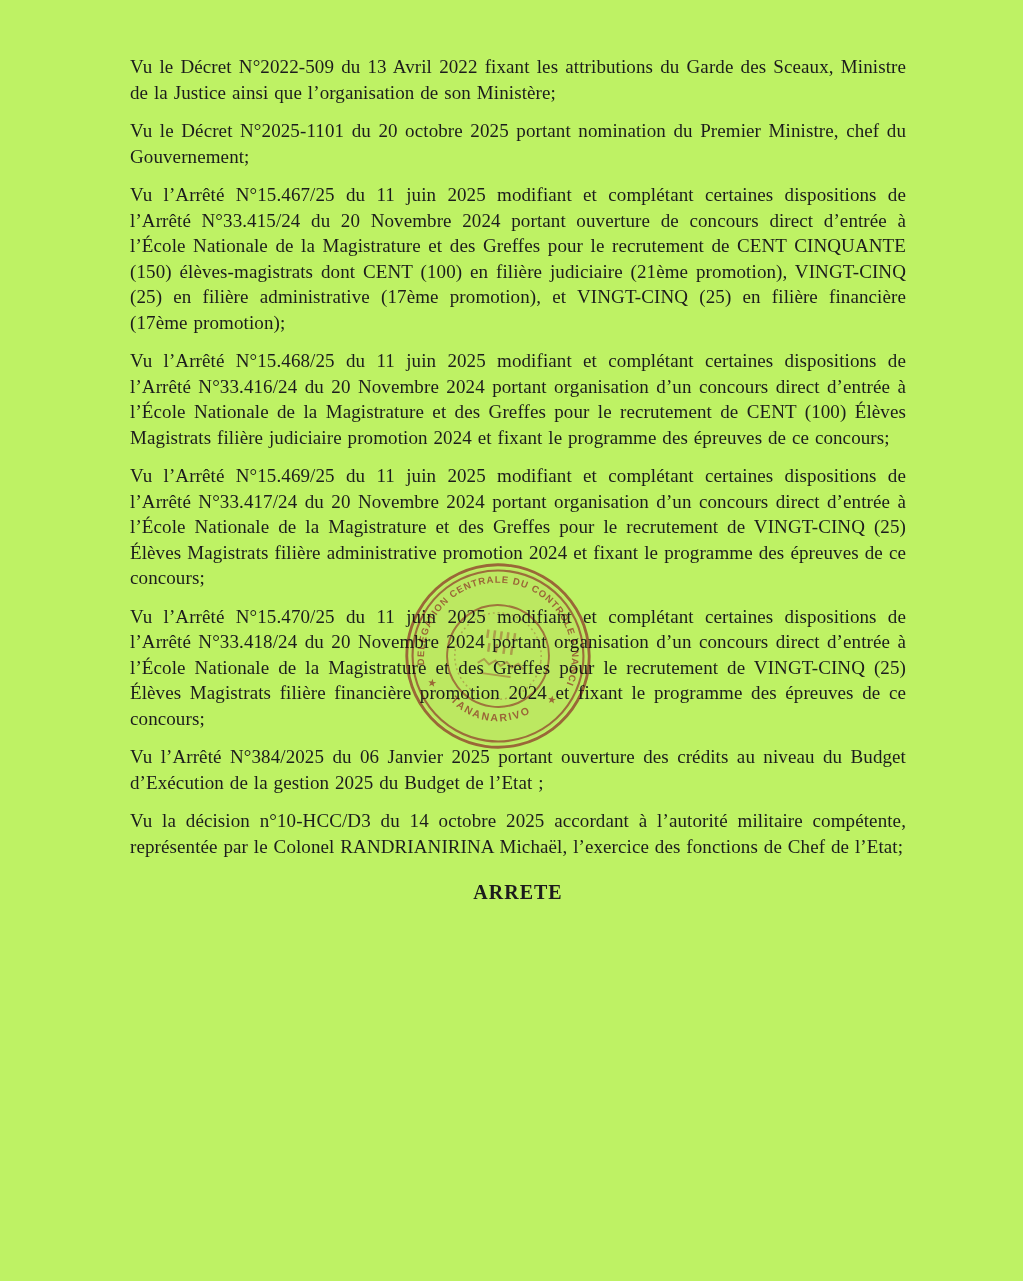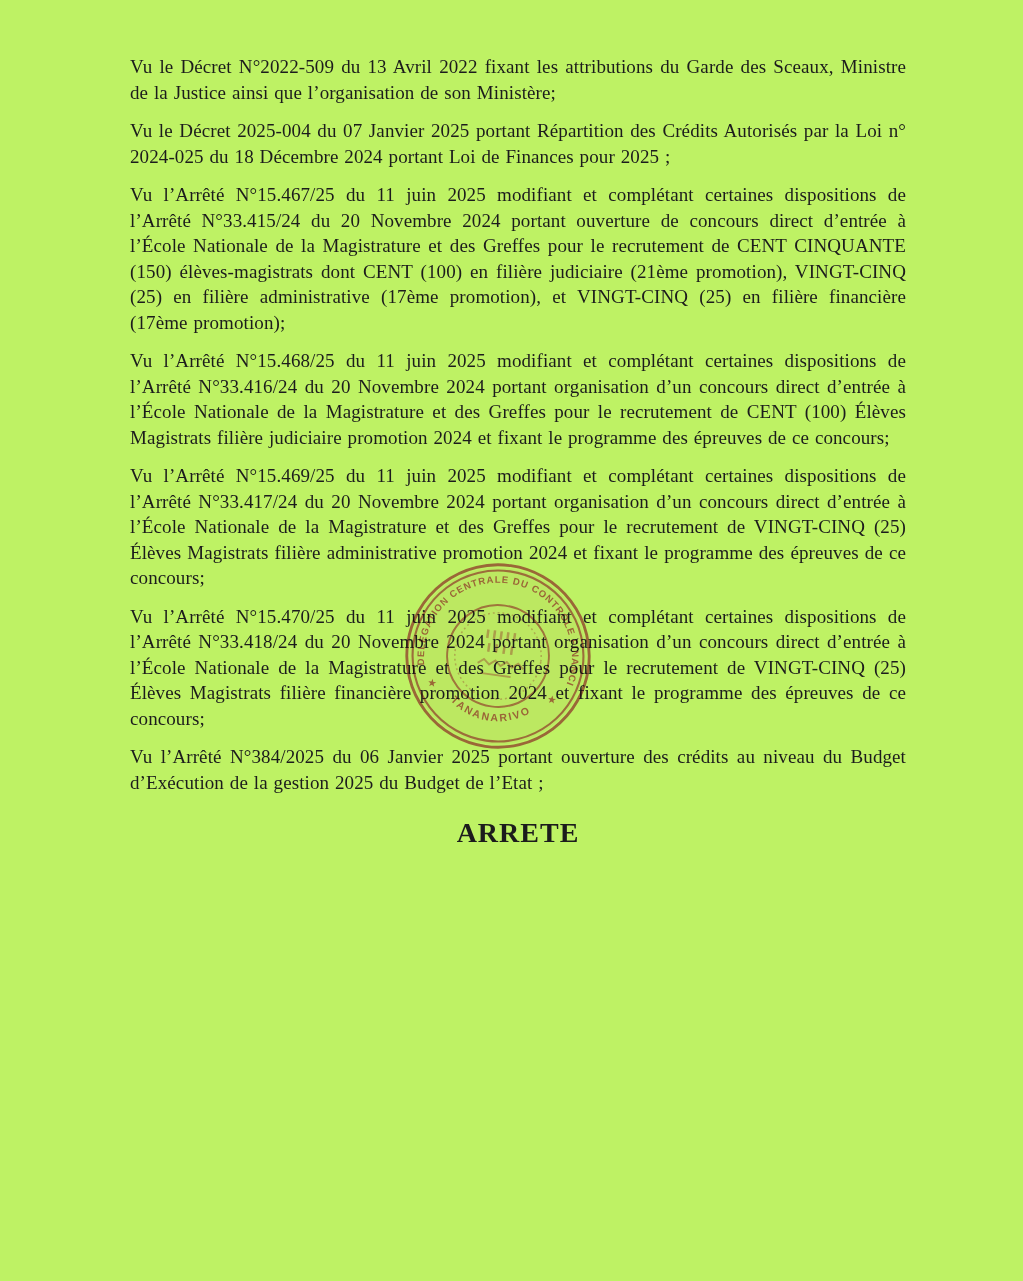--- a/index.html
+++ b/index.html
@@ -29,21 +29,21 @@
     line-height: 25.5px;
     text-align: justify;
     text-justify: inter-word;
     letter-spacing: 0.1px;
     word-spacing: 1px;
   }
   .heading {
     margin-top: 22px;
     text-align: center;
     font-weight: bold;
-    font-size: 28px;
+    font-size: 20px;
     letter-spacing: 1px;
   }
   .stamp {
     position: absolute;
     left: 402px;
     top: 560px;
     width: 192px;
     height: 192px;
     mix-blend-mode: multiply;
     opacity: 0.85;
@@ -55,26 +55,27 @@
     font-weight: bold;
   }
 </style>
 </head>
 <body>
 
 <div class="page">
 
   <div class="content">
     <p>Vu le Décret N°2022-509 du 13 Avril 2022 fixant les attributions du Garde des Sceaux, Ministre de la Justice ainsi que l’organisation de son Ministère;</p>
-    <p>Vu le Décret 2025-004 du 07 Janvier 2025 portant Répartition des Crédits Autorisés par la Loi n° 2024-025 du 18 Décembre 2024 portant Loi de Finances pour 2025 ;</p>
+    <p>Vu le Décret N°2025-1101 du 20 octobre 2025 portant nomination du Premier Ministre, chef du Gouvernement;</p>
     <p>Vu l’Arrêté N°15.467/25 du 11 juin 2025 modifiant et complétant certaines dispositions de l’Arrêté N°33.415/24 du 20 Novembre 2024 portant ouverture de concours direct d’entrée à l’École Nationale de la Magistrature et des Greffes pour le recrutement de CENT CINQUANTE (150) élèves-magistrats dont CENT (100) en filière judiciaire (21ème promotion), VINGT-CINQ (25) en filière administrative (17ème promotion), et VINGT-CINQ (25) en filière financière (17ème promotion);</p>
     <p>Vu l’Arrêté N°15.468/25 du 11 juin 2025 modifiant et complétant certaines dispositions de l’Arrêté N°33.416/24 du 20 Novembre 2024 portant organisation d’un concours direct d’entrée à l’École Nationale de la Magistrature et des Greffes pour le recrutement de CENT (100) Élèves Magistrats filière judiciaire promotion 2024 et fixant le programme des épreuves de ce concours;</p>
     <p>Vu l’Arrêté N°15.469/25 du 11 juin 2025 modifiant et complétant certaines dispositions de l’Arrêté N°33.417/24 du 20 Novembre 2024 portant organisation d’un concours direct d’entrée à l’École Nationale de la Magistrature et des Greffes pour le recrutement de VINGT-CINQ (25) Élèves Magistrats filière administrative promotion 2024 et fixant le programme des épreuves de ce concours;</p>
     <p>Vu l’Arrêté N°15.470/25 du 11 juin 2025 modifiant et complétant certaines dispositions de l’Arrêté N°33.418/24 du 20 Novembre 2024 portant organisation d’un concours direct d’entrée à l’École Nationale de la Magistrature et des Greffes pour le recrutement de VINGT-CINQ (25) Élèves Magistrats filière financière promotion 2024 et fixant le programme des épreuves de ce concours;</p>
     <p>Vu l’Arrêté N°384/2025 du 06 Janvier 2025 portant ouverture des crédits au niveau du Budget d’Exécution de la gestion 2025 du Budget de l’Etat ;</p>
+    <p>Vu la décision n°10-HCC/D3 du 14 octobre 2025 accordant à l’autorité militaire compétente, représentée par le Colonel RANDRIANIRINA Michaël, l’exercice des fonctions de Chef de l’Etat;</p>
     <div class="heading">ARRETE</div>
   </div>
 
   <svg class="stamp" viewBox="0 0 200 200" xmlns="http://www.w3.org/2000/svg" aria-hidden="true">
     <defs>
       <path id="arcTop" d="M 26,122 A 77,77 0 1 1 174,122" fill="none"></path>
       <path id="arcBottom" d="M 36,123 A 68,68 0 0 0 164,123" fill="none"></path>
     </defs>
 
     <circle cx="100" cy="100" r="92" fill="#d8557d" opacity="0.07"></circle>

